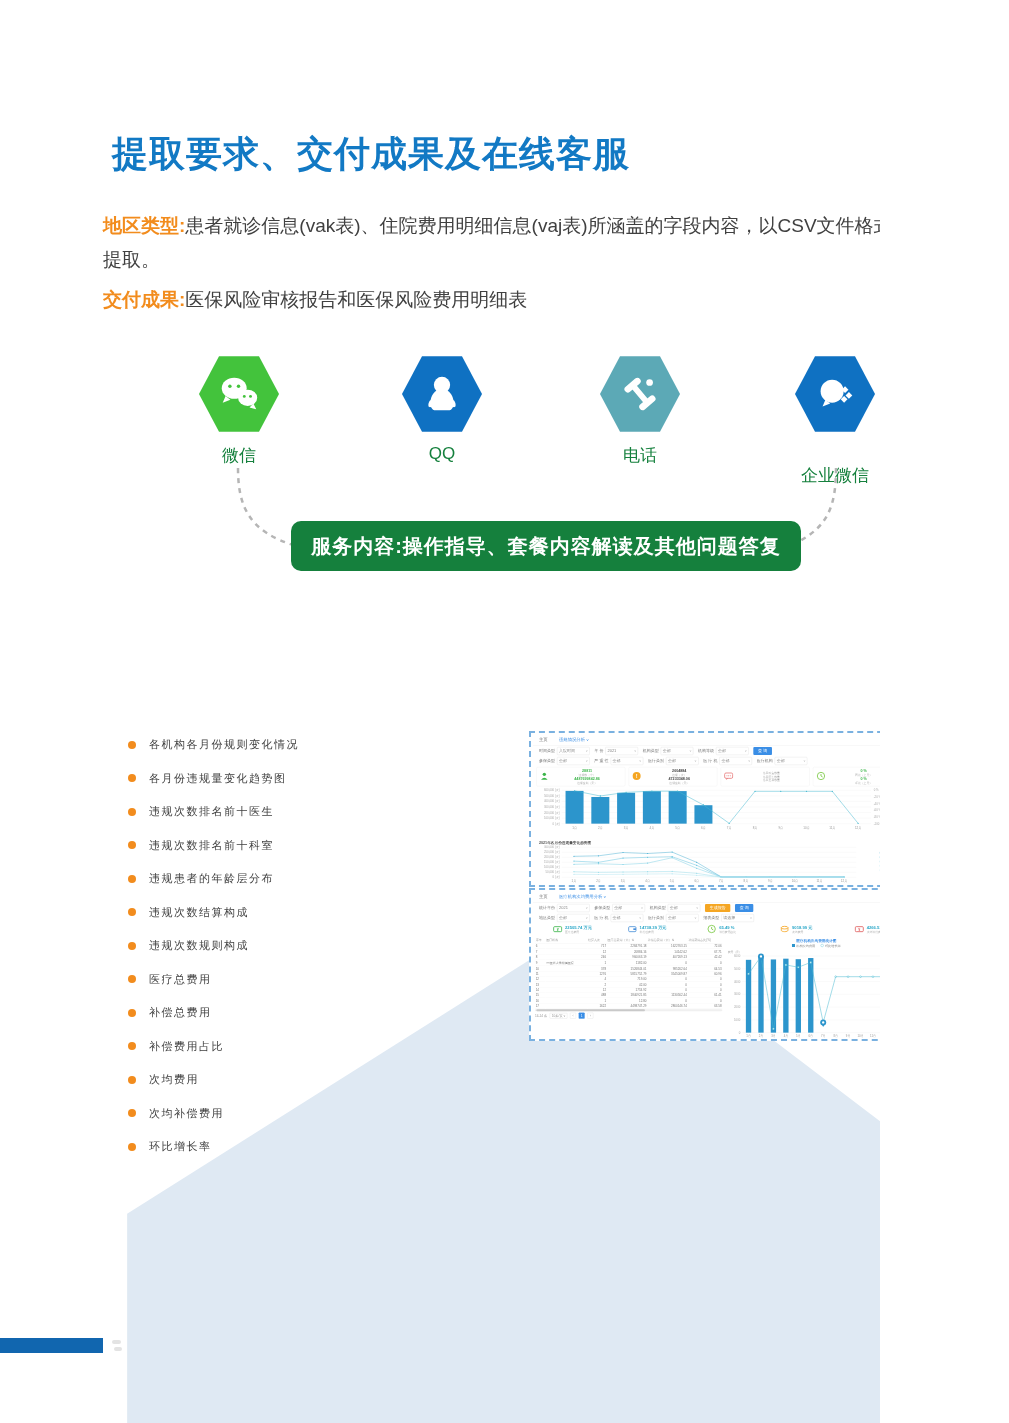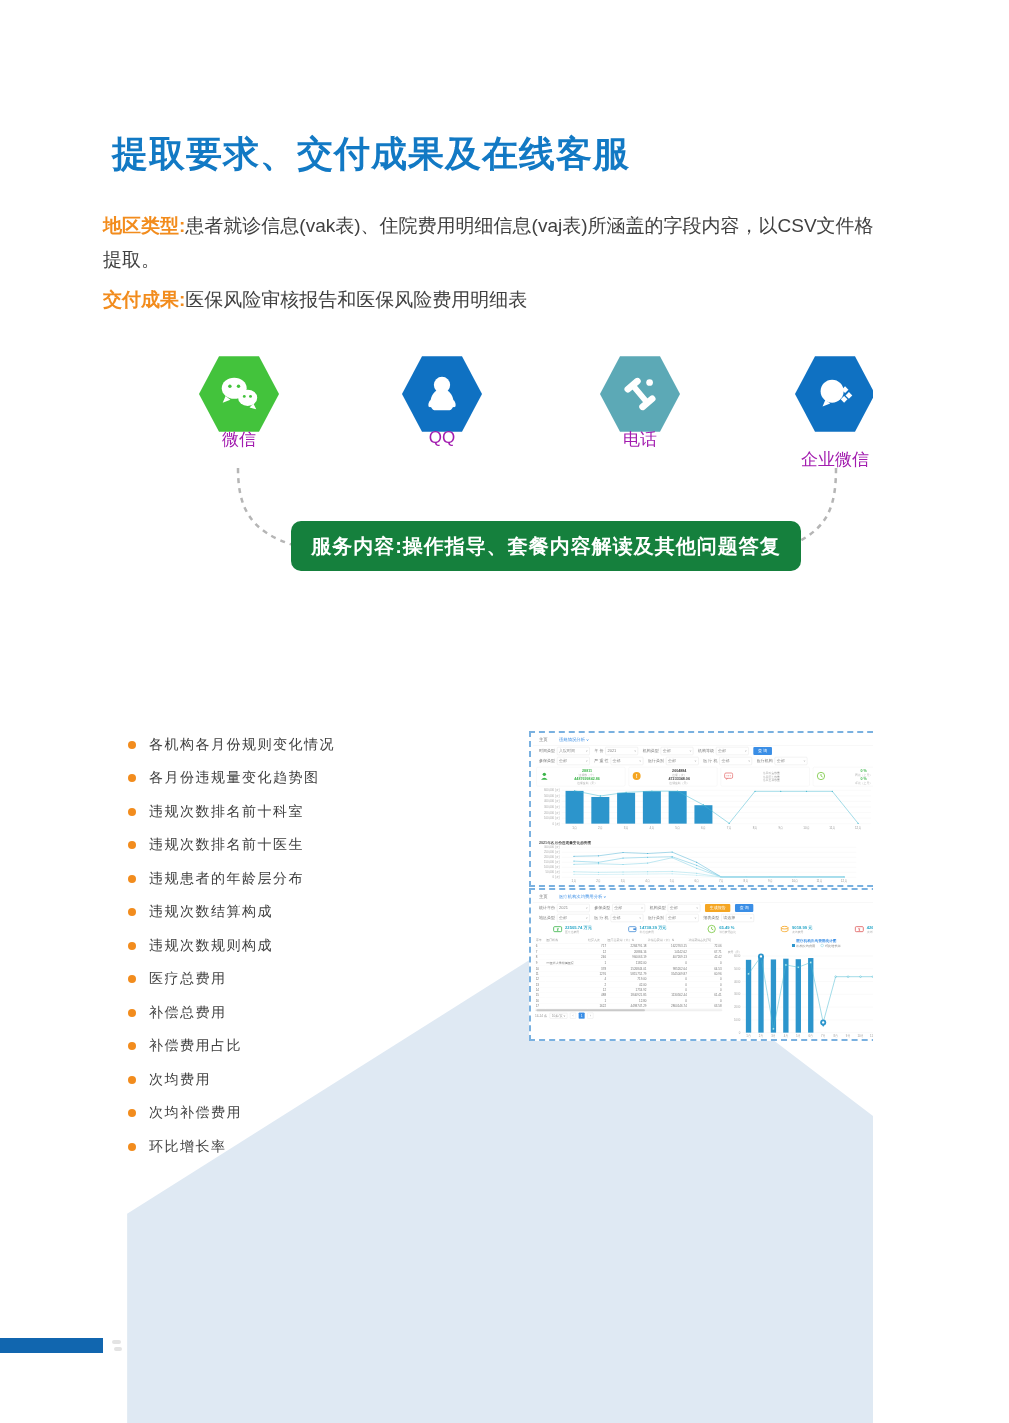--- a/index.html
+++ b/index.html
@@ -1,47 +1,47 @@
 <!DOCTYPE html>
 <html><head>
 <meta charset="utf-8">
 <style>
   html,body{margin:0;padding:0;background:#fff;}
   body{font-family:"Liberation Sans","DejaVu Sans",sans-serif;color:#404040;}
-  .page{position:relative;width:873px;height:1423px;background:#fff;overflow:hidden;}
+  .page{position:relative;width:873px;height:1423px;background:#fff;overflow:hidden;padding-left:7px;}
 
   
   .bg-poly{position:absolute;left:0;top:0;width:1009px;height:1423px;background:#dfe9f3;
     clip-path:polygon(12.6% 100%,12.6% 85.3%,60% 64.1%,100% 85.7%,100% 100%);z-index:1;}
   .bottom-bar{position:absolute;left:0;top:1338px;width:103px;height:15px;background:#1166af;z-index:2;}
   .bottom-dash{position:absolute;background:#e3e3e3;border-radius:2px;z-index:2;}
 
   
   .h1{position:absolute;left:112px;top:130px;font-size:36px;font-weight:800;color:#1279c4;letter-spacing:1px;z-index:3;}
   .para{position:absolute;left:103px;width:806px;font-size:19px;line-height:34px;color:#404040;z-index:3;}
   .p1{top:209px;}
   .p2{top:283px;}
   .olabel{color:#f28c1d;font-weight:700;}
 
   
   .hex{position:absolute;width:80px;height:86px;display:flex;align-items:center;justify-content:center;z-index:3;
     clip-path:polygon(25% 6%,75% 6%,100% 50%,75% 94%,25% 94%,0% 50%);}
   .hex svg{width:46px;height:46px;}
-  .chan-label{position:absolute;top:428px;font-size:17px;color:#a21caf;text-align:center;z-index:3;}
+  .chan-label{position:absolute;top:444px;font-size:17px;color:#15803d;text-align:center;z-index:3;}
 
   .connector-svg{position:absolute;left:200px;top:462px;z-index:3;}
   .hours{position:absolute;left:291px;top:477px;width:510px;text-align:center;font-size:20px;font-weight:700;color:#f28c1d;letter-spacing:1px;z-index:3;}
   .banner{position:absolute;left:291px;top:521px;width:510px;height:50px;border-radius:10px;background:#15803d;
     color:#fff;font-size:20px;font-weight:700;letter-spacing:1px;display:flex;align-items:center;justify-content:center;z-index:3;}
 
   .h2{position:absolute;left:102px;top:634px;font-size:36px;font-weight:800;color:#1279c4;letter-spacing:1px;z-index:3;}
 
   
   .topics{position:absolute;left:128px;top:728px;margin:0;padding:0;list-style:none;z-index:3;}
-  .topic{display:flex;align-items:center;height:33.5px;font-size:14px;letter-spacing:1.5px;color:#3f3f3f;}
+  .topic{display:flex;align-items:center;height:33.5px;font-size:11px;letter-spacing:1.5px;color:#3f3f3f;}
   .dot{width:8px;height:8px;border-radius:50%;background:#f28c1d;margin-right:13px;flex:none;}
 
   
   .panel{position:absolute;background:#fff;border:2px dashed #7ab1e0;box-sizing:border-box;overflow:hidden;z-index:4;}
   .panel1{left:529px;top:731px;width:374px;height:156px;}
   .panel2{left:529px;top:888px;width:379px;height:153px;}
   .mini{transform:scale(0.3333);transform-origin:0 0;position:absolute;left:2px;top:1px;}
   .mini1{width:1116px;height:456px;}
   .mini2{width:1131px;height:444px;}
 
@@ -169,25 +169,25 @@
       <li class="topic">
         <span class="dot"></span>
         <span>各机构各月份规则变化情况</span>
       </li>
       <li class="topic">
         <span class="dot"></span>
         <span>各月份违规量变化趋势图</span>
       </li>
       <li class="topic">
         <span class="dot"></span>
+        <span>违规次数排名前十医生</span>
+      </li>
+      <li class="topic">
+        <span class="dot"></span>
         <span>违规次数排名前十科室</span>
-      </li>
-      <li class="topic">
-        <span class="dot"></span>
-        <span>违规次数排名前十医生</span>
       </li>
       <li class="topic">
         <span class="dot"></span>
         <span>违规患者的年龄层分布</span>
       </li>
       <li class="topic">
         <span class="dot"></span>
         <span>违规次数结算构成</span>
       </li>
       <li class="topic">

